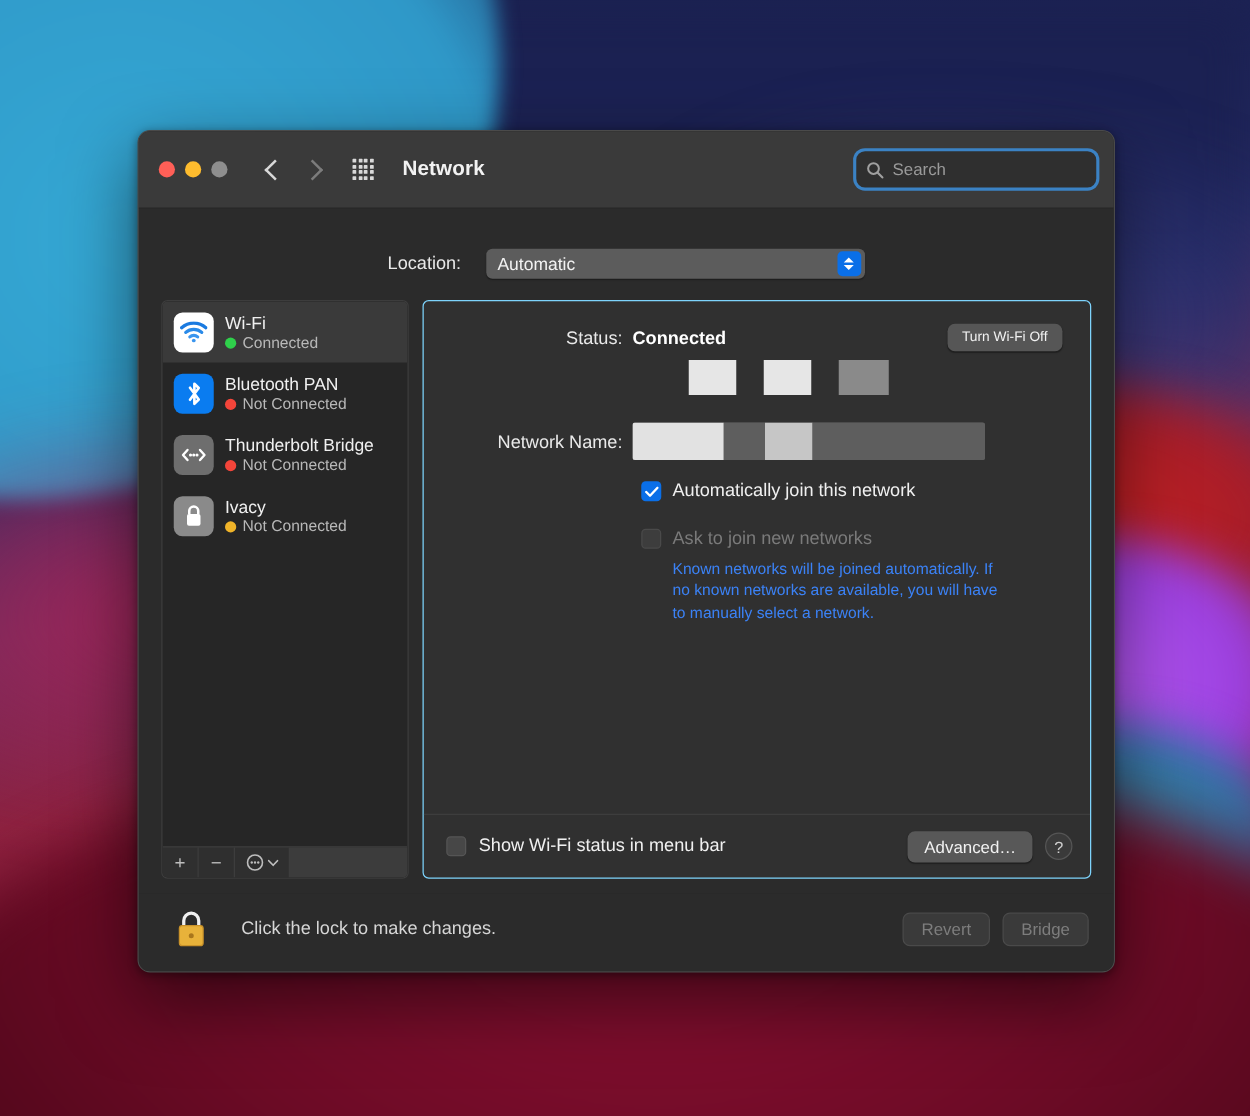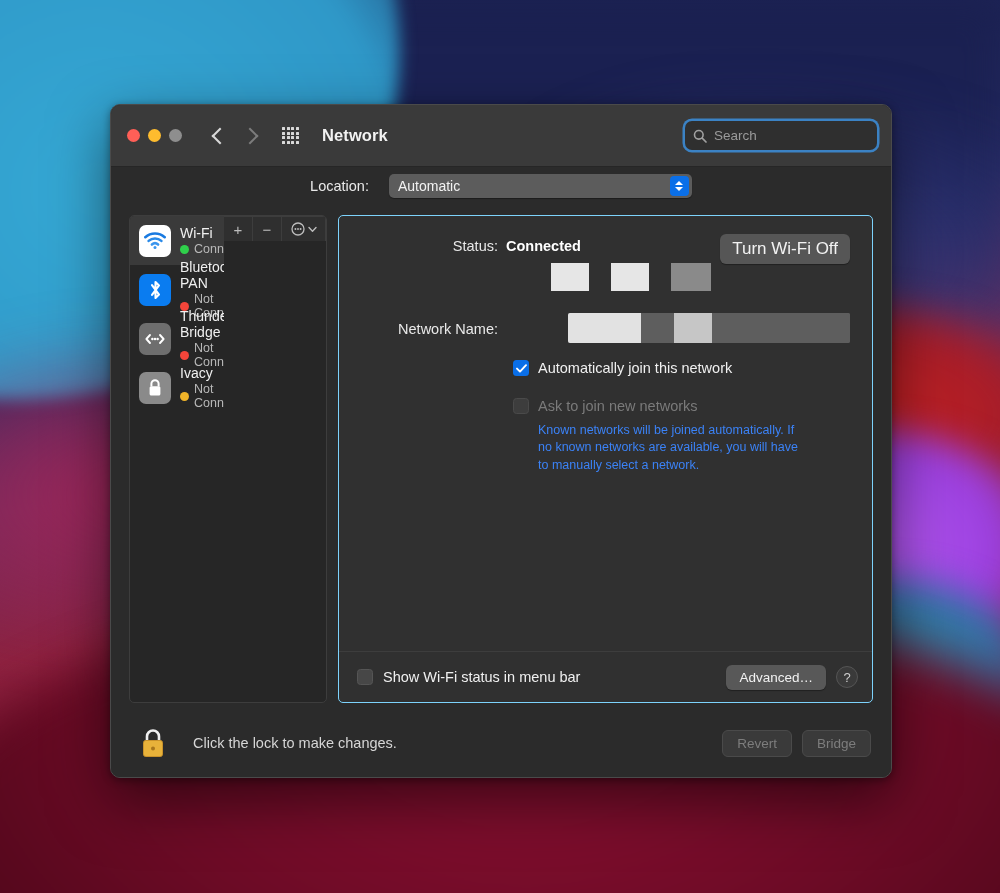--- a/index.html
+++ b/index.html
@@ -155,21 +155,21 @@
     flex:1 1 auto;
     background:#2b2b2b;
     display:flex; flex-direction:column;
     padding:0 18px;
   }
 
   
   .locrow {
     display:flex; align-items:center; justify-content:center;
     gap:20px;
-    padding-top:7px; padding-bottom:17px;
+    padding-top:32px; padding-bottom:17px;
   }
   .loclabel { color:#e9e9e9; font-size:14.5px; }
   .popup {
     width:303px; height:24px;
     background:#5c5c5c;
     border-radius:5px;
     display:flex; align-items:center;
     padding-left:9px;
     position:relative;
     box-shadow:0 1px 1px rgba(0,0,0,.35);
@@ -190,21 +190,21 @@
 
   
   .panes { display:flex; gap:11px; flex:1 1 auto; min-height:0; padding-bottom:12px; }
 
   
   .sidebar {
     width:198px;
     background:#262626;
     border:1px solid #3d3d3d;
     border-radius:5px;
-    display:flex; flex-direction:row;
+    display:flex; flex-direction:column;
     overflow:hidden;
   }
   .svclist { flex:1 1 auto; overflow:hidden; }
   .svc {
     display:flex; align-items:center; gap:9px;
     padding:7px 9px;
     height:49px;
   }
   .svc.selected { background:#3a3a3a; }
   .svcicon {
@@ -255,37 +255,37 @@
     width:145px; text-align:right;
     color:#e9e9e9; font-size:14.5px;
     padding-right:8px; padding-top:2px;
     flex:0 0 auto;
   }
   .rvalue-bold { color:#ffffff; font-size:14.5px; font-weight:bold; padding-top:2px; }
 
   .turnbtn {
     position:absolute; right:22px; top:18px;
     background:#565656; color:#f2f2f2;
-    font-size:17px;
+    font-size:11px;
     border:none; border-radius:6px;
     padding:5px 12px;
     box-shadow:0 1px 1px rgba(0,0,0,.35);
     font-family:"Liberation Sans", sans-serif;
   }
 
   
   .redact-row {
     display:flex; gap:0;
     margin-top:9px; margin-left:190px;
     height:28px; align-items:center;
   }
   .rb { height:28px; }
 
   
-  .nnrow { margin-top:22px; display:flex; align-items:center;justify-content:space-between; }
+  .nnrow { margin-top:22px; display:flex; align-items:center; }
   .nnfield {
     height:30px; width:282px;
     background:#5e5e5e;
     border-radius:2px;
     display:flex; align-items:stretch;
     overflow:hidden;
   }
 
   
   .cbrow { display:flex; align-items:center; gap:9px; margin-left:152px; margin-top:17px; }

